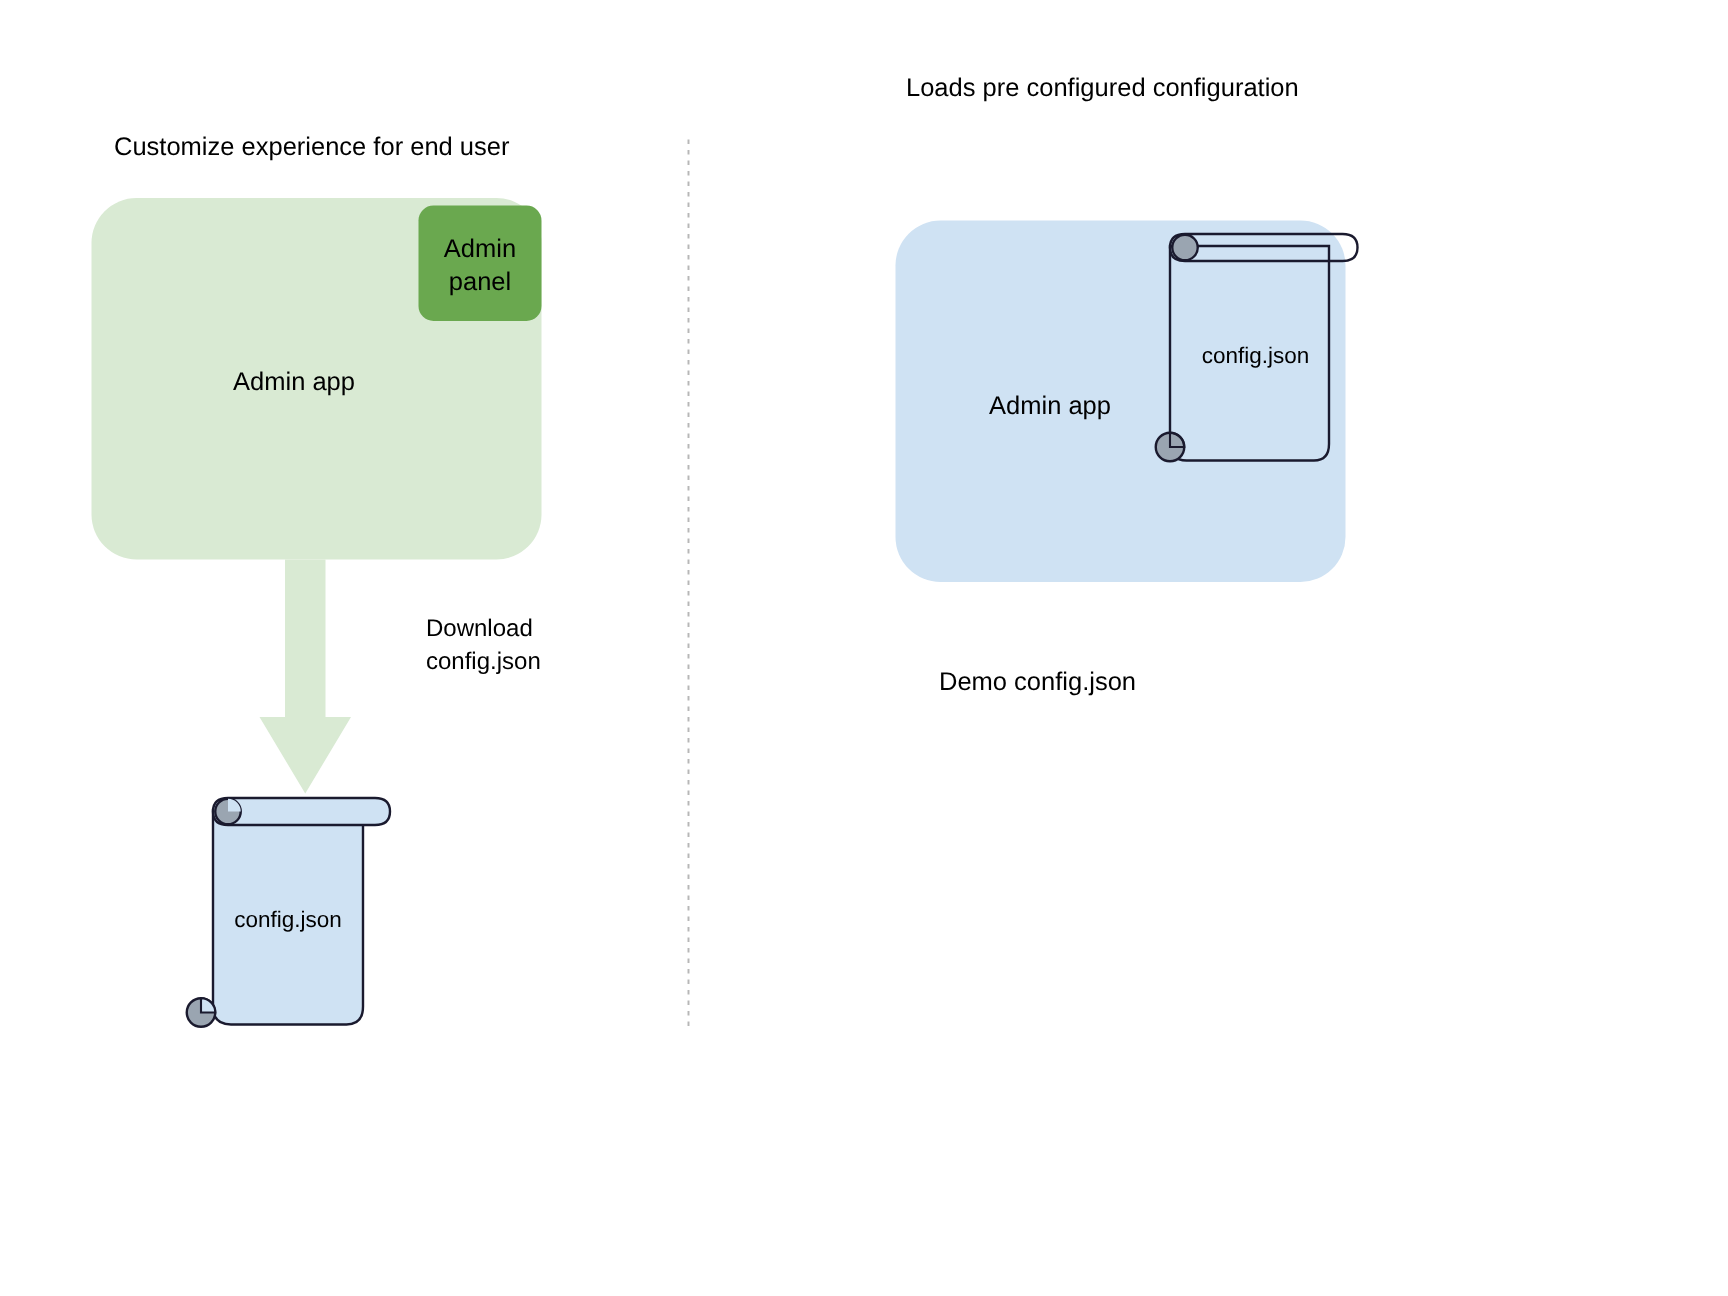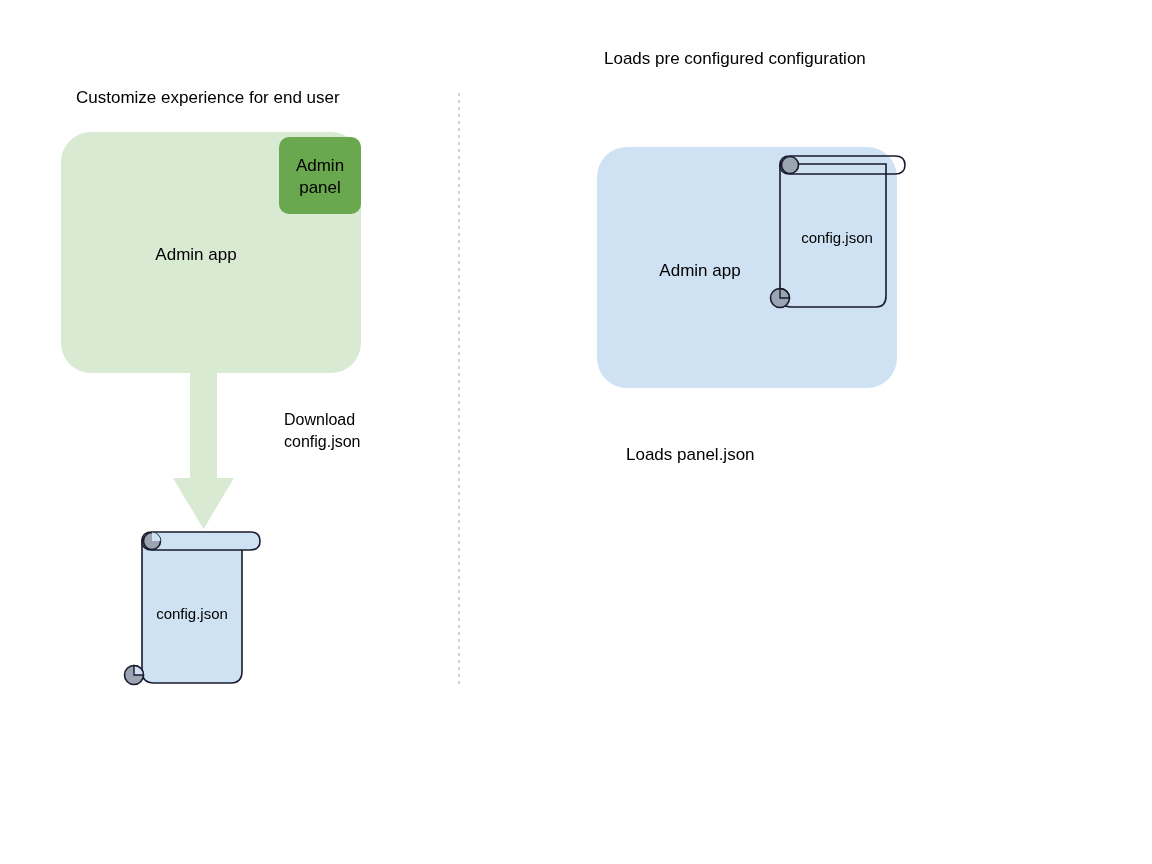--- a/index.html
+++ b/index.html
@@ -167,15 +167,15 @@
 
   <div class="lbl edge-text" id="download-label">Download
 config.json</div>
 
   <div class="lbl doc-text" id="doc-left-label">config.json</div>
 
   <div class="lbl box-text" id="demo-app-label">Admin app</div>
 
   <div class="lbl doc-text" id="doc-right-label">config.json</div>
 
-  <div class="lbl caption-text" id="loads-caption">Loads panel.json</div>
+  <div class="lbl caption-text" id="loads-caption">Demo config.json</div>
 
 </div>
 
 </body></html>

